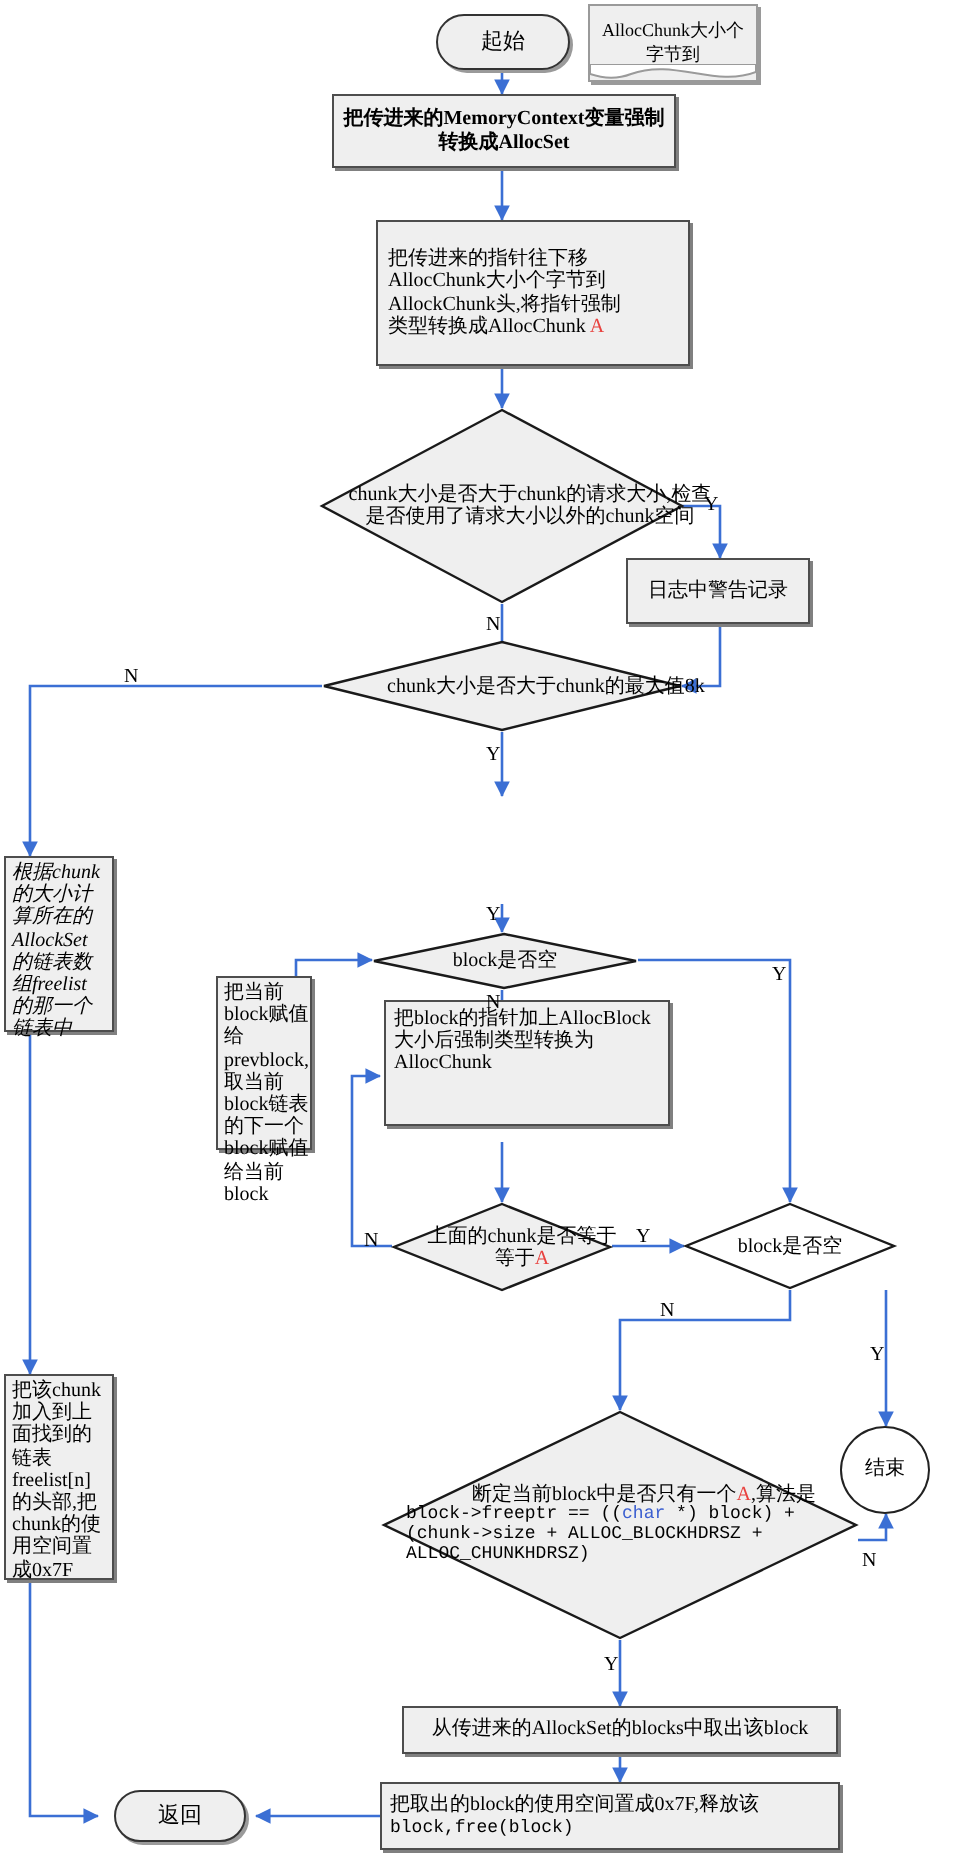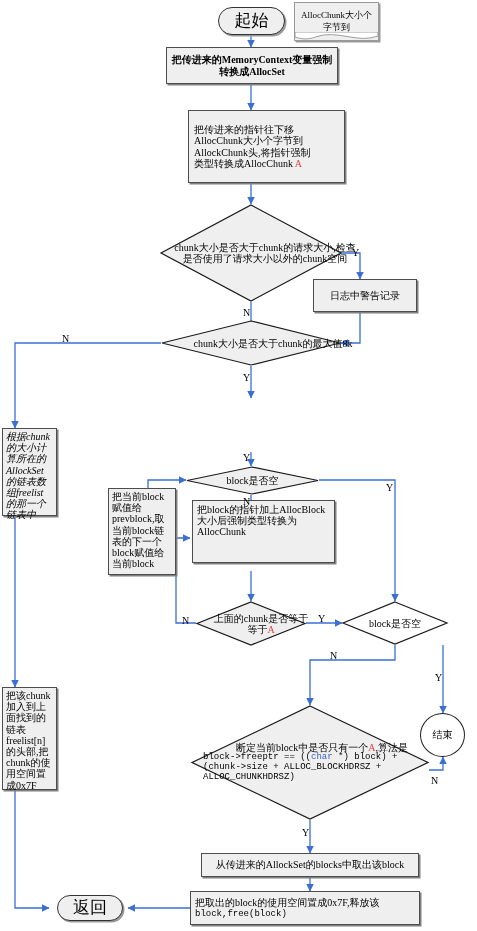--- a/index.html
+++ b/index.html
@@ -85,21 +85,21 @@
     background: transparent;
     font-family: "Liberation Serif", serif;
   }
   .mono {
     font-family: "Liberation Mono", "DejaVu Sans Mono", monospace;
   }
   .red { color: #e8423f; }
   .blue { color: #3b5fd0; }
   .txt-10 { font-size: 10px; }
   .txt-9 { font-size: 9px; }
-  .txt-11 { font-size: 17px; }
+  .txt-11 { font-size: 11px; }
   .pad4 { padding: 3px 4px; }
   .wavy-mask {
     position: absolute;
     left: 0;
     bottom: -1px;
     width: 100%;
     height: 9px;
   }
 </style>
 </head>
@@ -190,21 +190,21 @@
 
   <div class="dec-wrap" style="left:160px; top:204px; width:182px; height:98px;">
     <svg width="182" height="98" viewBox="0 0 182 98">
       <polygon points="91,1 181,49 91,97 1,49" fill="#efefef" stroke="#1a1a1a" stroke-width="1.2"></polygon>
     </svg>
     <div class="dec-text txt-10" style="padding:0 14px;">
       <span>chunk大小是否大于chunk的请求大小,检查是否使用了请求大小以外的chunk空间</span>
     </div>
   </div>
 
-  <div class="node proc txt-10 pad4" style="left:313px; top:279px; width:104px; height:33px;">
+  <div class="node proc txt-10 pad4" style="left:313px; top:279px; width:92px; height:33px;">
     <span>日志中警告记录</span>
   </div>
 
   <div class="dec-wrap" style="left:161px; top:320px; width:180px; height:46px;">
     <svg width="180" height="46" viewBox="0 0 180 46">
       <polygon points="90,1 179,23 90,45 1,23" fill="#efefef" stroke="#1a1a1a" stroke-width="1.2"></polygon>
     </svg>
     <div class="dec-text txt-10" style="padding:0 22px;">
       <span>chunk大小是否大于chunk的最大值8k</span>
     </div>
@@ -217,21 +217,21 @@
 
   <div class="dec-wrap" style="left:186px; top:466px; width:133px; height:29px;">
     <svg width="133" height="29" viewBox="0 0 133 29">
       <polygon points="66,1 132,14.5 66,28 1,14.5" fill="#efefef" stroke="#1a1a1a" stroke-width="1.2"></polygon>
     </svg>
     <div class="dec-text txt-10">
       <span>block是否空</span>
     </div>
   </div>
 
-  <div class="node proc txt-10" style="left:108px; top:488px; width:68px; height:87px; align-items:flex-start; justify-content:flex-start; padding:2px 3px; text-align:left;">
+  <div class="node proc txt-10" style="left:108px; top:488px; width:48px; height:87px; align-items:flex-start; justify-content:flex-start; padding:2px 3px; text-align:left;">
     <span>把当前block赋值给prevblock,取当前block链表的下一个block赋值给当前block</span>
   </div>
 
   <div class="node proc txt-10" style="left:192px; top:500px; width:143px; height:63px; align-items:flex-start; justify-content:flex-start; padding:3px 4px; text-align:left;">
     <span>把block的指针加上AllocBlock大小后强制类型转换为AllocChunk</span>
   </div>
 
   <div class="dec-wrap" style="left:196px; top:601px; width:110px; height:45px;">
     <svg width="110" height="45" viewBox="0 0 110 45">
       <polygon points="55,1 109,22.5 55,44 1,22.5" fill="#efefef" stroke="#1a1a1a" stroke-width="1.2"></polygon>

